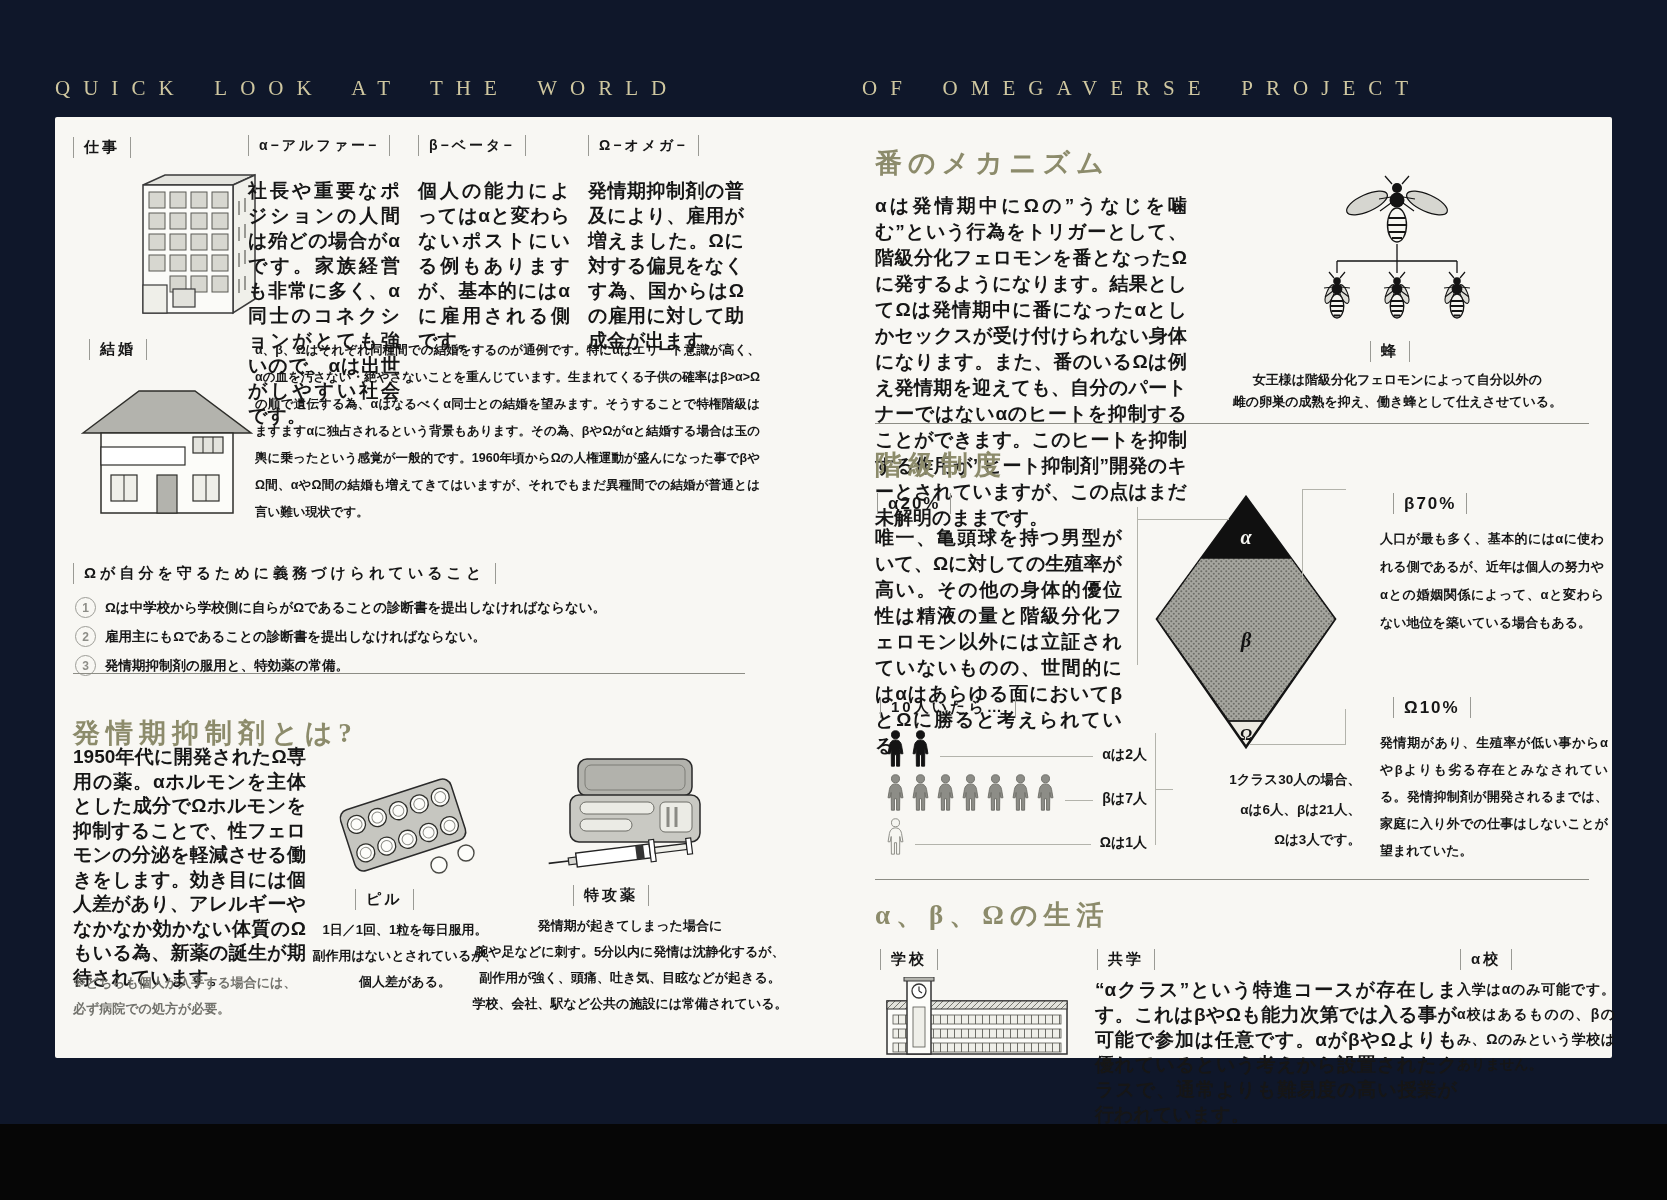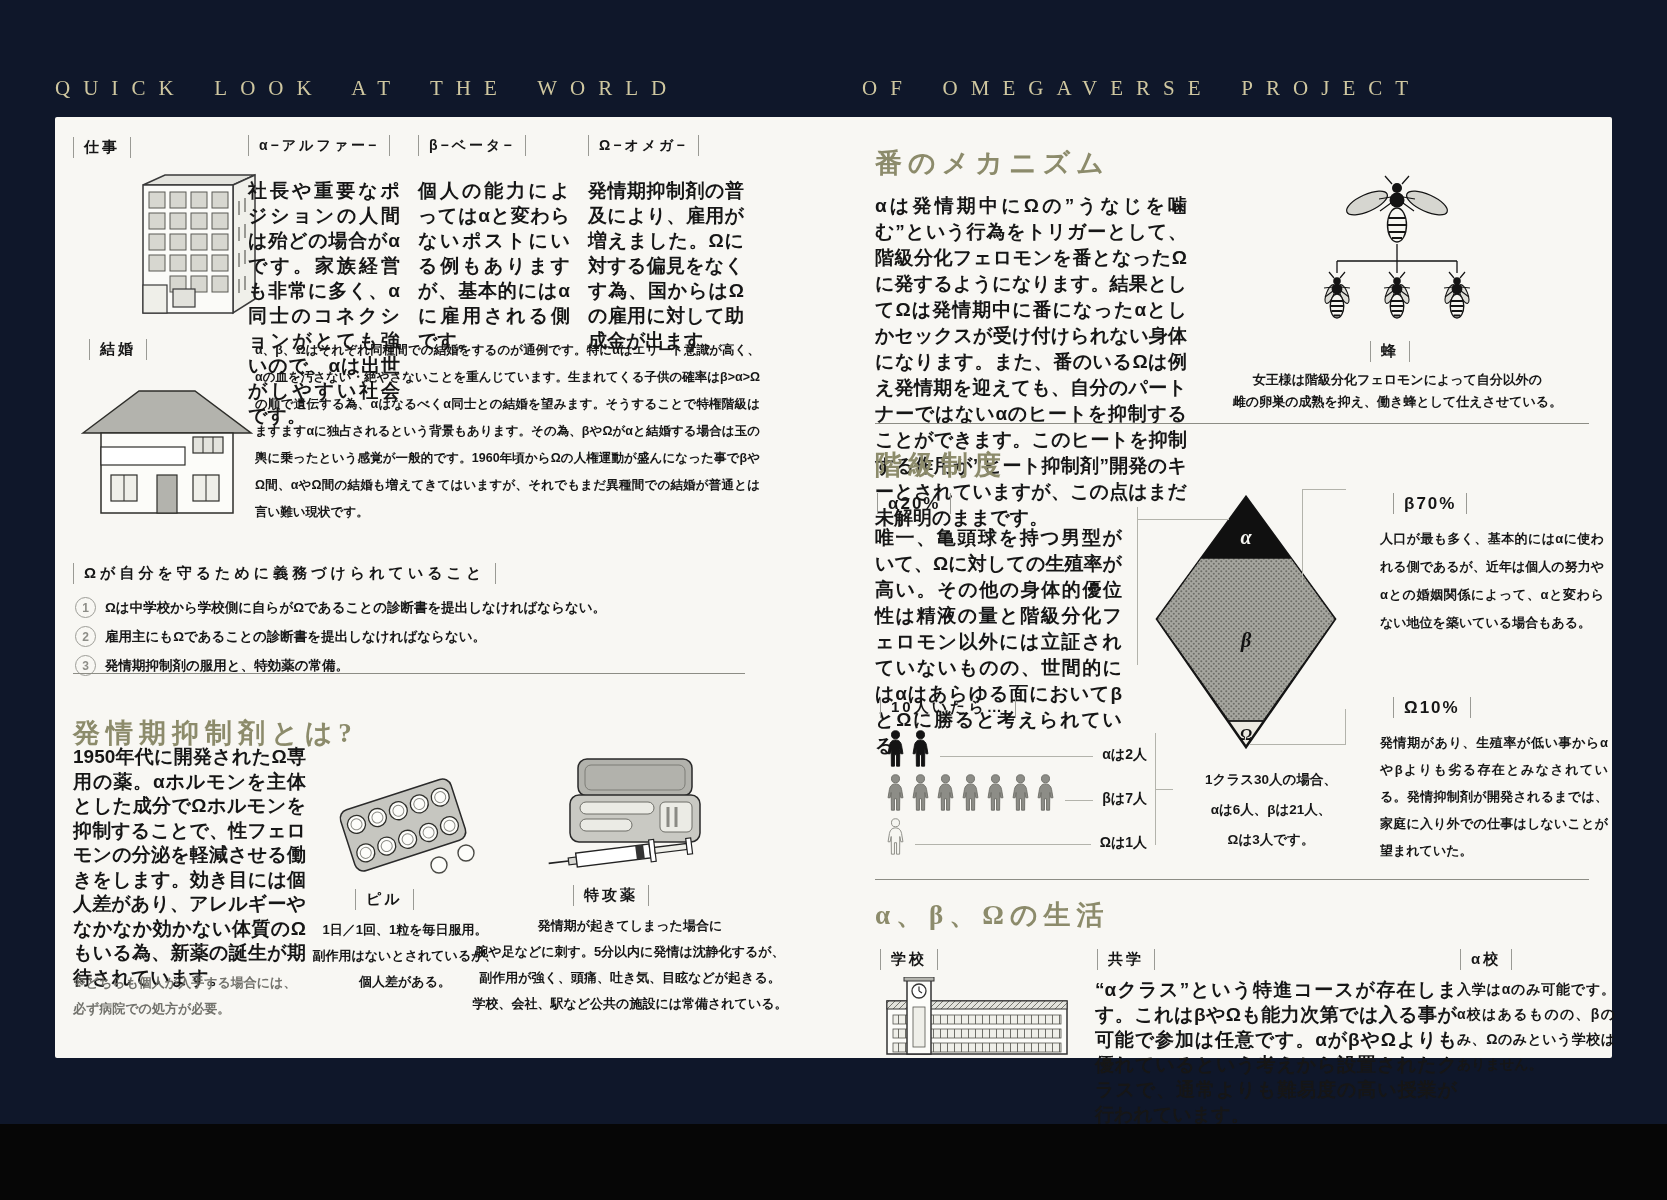--- a/index.html
+++ b/index.html
@@ -336,21 +336,21 @@
             <circle cx="11" cy="4.6" r="4.2" fill="#f6f6f1" stroke="#8a8a84" stroke-width="1"></circle>
             <path d="M11 10 C6.8 10 4.8 13 4.4 17.5 L3.2 24.5 5.4 24.5 6.5 19 6.7 37.5 9.9 37.5 9.9 25.5 12.1 25.5 12.1 37.5 15.3 37.5 15.5 19 16.6 24.5 18.8 24.5 17.6 17.5 C17.2 13 15.2 10 11 10 Z" fill="#f6f6f1" stroke="#8a8a84" stroke-width="1"></path>
           </svg>
         </div>
       <div class="leader"></div>
       <div class="ppl-label">Ωは1人</div>
     </div>
 
     <div class="abs conn" style="left:1100px;top:616px;width:1px;height:112px;"></div>
     <div class="abs conn" style="left:1100px;top:672px;width:18px;height:1px;"></div>
-    <div class="abs jbody prelines" style="left:1126px;top:648px;width:180px;font-size:13.5px;line-height:30px;text-align:center;">1クラス30人の場合、
+    <div class="abs jbody prelines" style="left:1126px;top:648px;width:180px;font-size:13.5px;line-height:30px;text-align:right;">1クラス30人の場合、
 αは6人、βは21人、
 Ωは3人です。</div>
 
     <div class="abs divider" style="left:820px;top:762px;width:714px;"></div>
 
     <div class="abs shead" style="left:820px;top:780px;">α、β、Ωの生活</div>
 
     <div class="abs tag" style="left:825px;top:832px;">学校</div>
 
     <svg class="abs" style="left:822px;top:860px;" width="198" height="78" viewBox="0 0 198 78">

